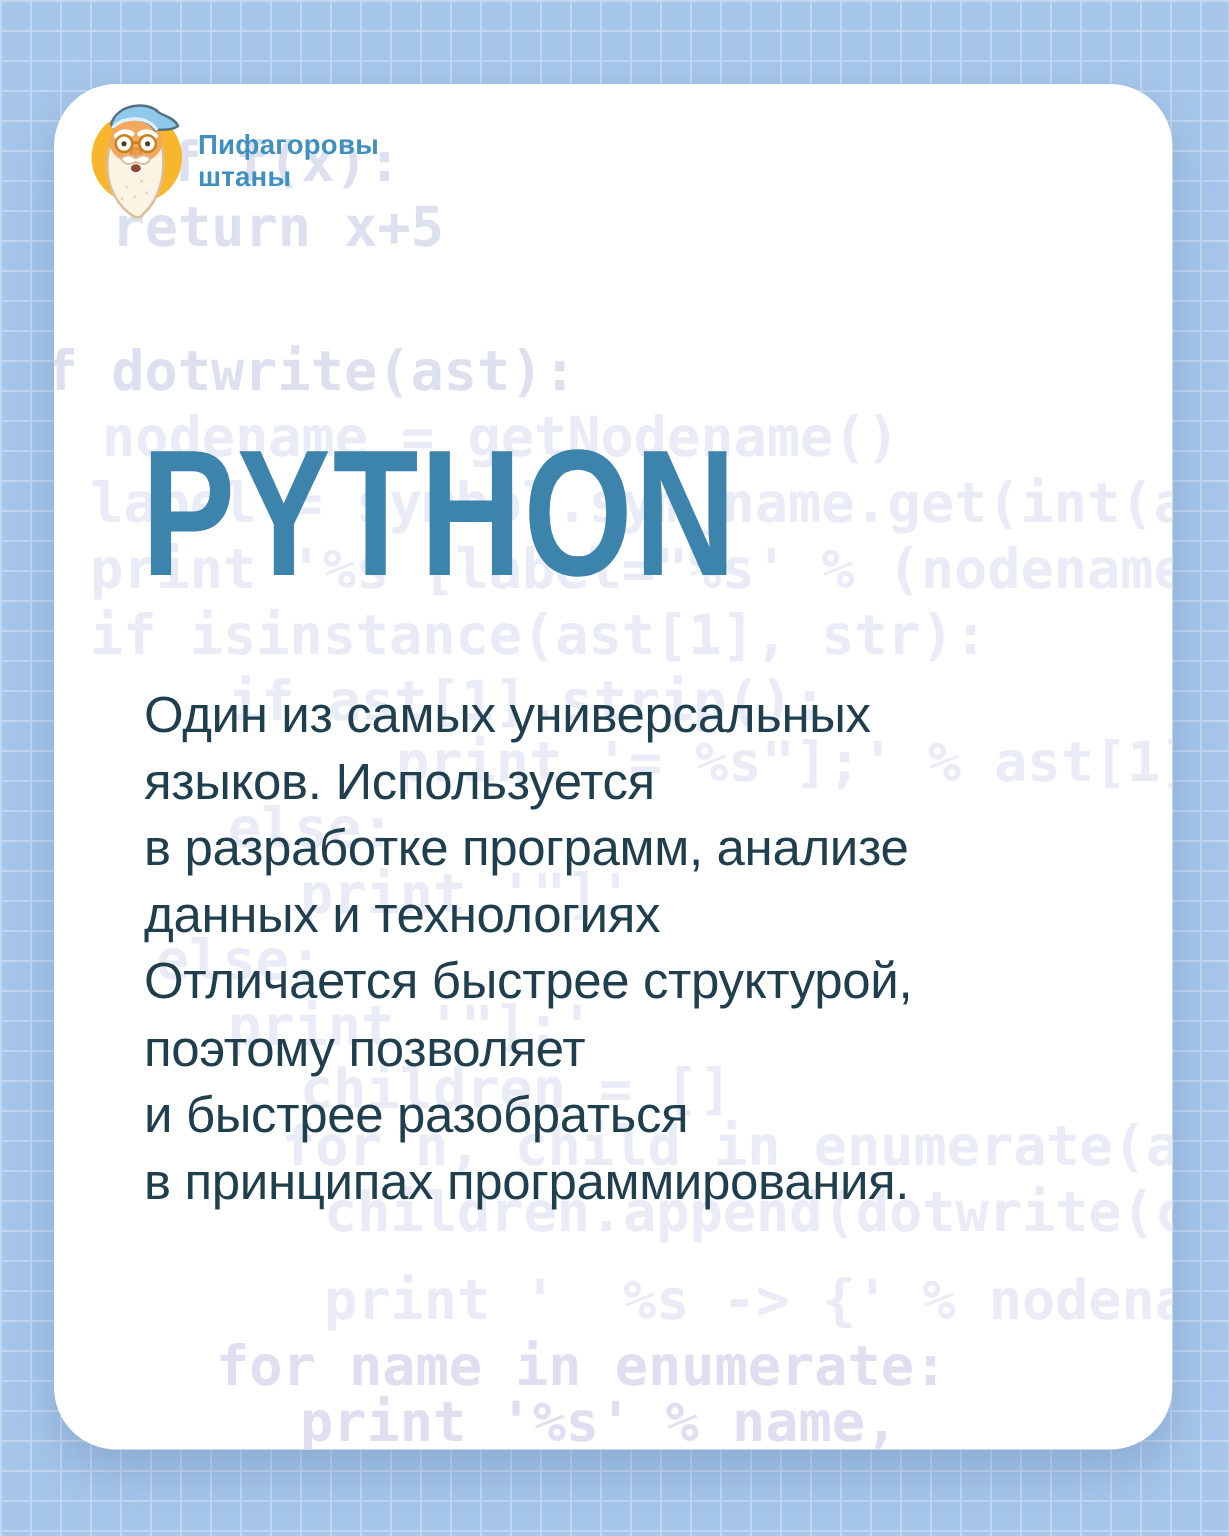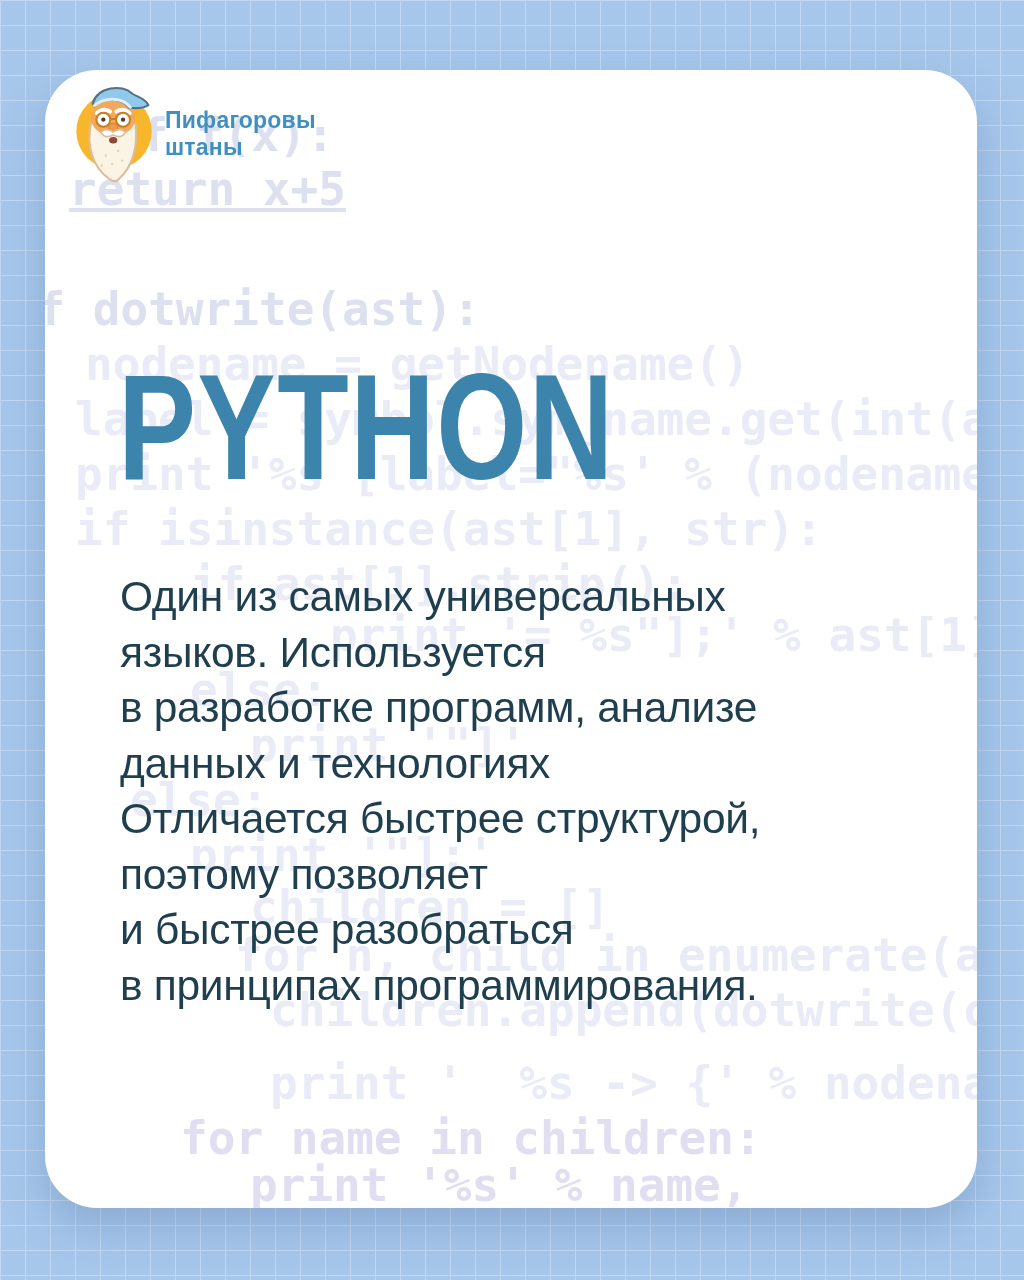--- a/index.html
+++ b/index.html
@@ -82,37 +82,37 @@
     white-space: nowrap;
   }
 </style>
 </head>
 <body>
 
 <div class="card">
 
   <div class="code-layer">
       <div class="code-line tone-a" style="left: 40px; top: 38px;">def f(x):</div>
-      <div class="code-line tone-a" style="left: 24px; top: 92px; text-decoration: underline;">return x+5</div>
+      <div class="code-line tone-a" style="left: 48px; top: 92px;">return x+5</div>
       <div class="code-line tone-a" style="left: -63px; top: 212px;">def dotwrite(ast):</div>
       <div class="code-line tone-b" style="left: 40px; top: 267px;">nodename = getNodename()</div>
       <div class="code-line tone-b" style="left: 30px; top: 322px;">label = symbol.sym_name.get(int(ast</div>
       <div class="code-line tone-b" style="left: 30px; top: 377px;">print '%s [label="%s' % (nodename,</div>
       <div class="code-line tone-b" style="left: 30px; top: 432px;">if isinstance(ast[1], str):</div>
       <div class="code-line tone-b" style="left: 145px; top: 487px;">if ast[1].strip():</div>
       <div class="code-line tone-b" style="left: 285px; top: 538px;">print '= %s"];' % ast[1]</div>
       <div class="code-line tone-b" style="left: 145px; top: 593px;">else:</div>
       <div class="code-line tone-b" style="left: 205px; top: 648px;">print '"]'</div>
       <div class="code-line tone-b" style="left: 85px; top: 703px;">else:</div>
       <div class="code-line tone-b" style="left: 145px; top: 758px;">print '"];'</div>
       <div class="code-line tone-b" style="left: 205px; top: 810px;">children = []</div>
       <div class="code-line tone-b" style="left: 190px; top: 858px;">for n, child in enumerate(ast[1:]):</div>
       <div class="code-line tone-b" style="left: 225px; top: 913px;">children.append(dotwrite(child))</div>
       <div class="code-line tone-b" style="left: 225px; top: 986px;">print '  %s -&gt; {' % nodename,</div>
-      <div class="code-line tone-p" style="left: 135px; top: 1041px;">for name in children:</div>
+      <div class="code-line tone-p" style="left: 135px; top: 1041px;">for name in enumerate:</div>
       <div class="code-line tone-p" style="left: 205px; top: 1088px;">print '%s' % name,</div>
     </div>
 
   <div class="brand">
     <svg width="82" height="105" viewBox="0 0 100 128" aria-hidden="true">
       <circle cx="50" cy="60" r="46" fill="#F8B62D"></circle>
       <path d="M22 50 C16 78 24 104 44 118 C50 122 54 122 57 117 C72 104 80 78 76 50 Z" fill="#FBF4E4" stroke="#D9BE9B" stroke-width="2.5"></path>
       <ellipse cx="49" cy="44" rx="27" ry="22" fill="#F2A85D"></ellipse>
       <path d="M24 26 C30 6 60 2 72 14 C80 19 88 20 92 28 C84 34 75 31 69 32 C59 18 36 18 26 30 Z" fill="#8FC9EC" stroke="#55707E" stroke-width="2.5" stroke-linejoin="round"></path>
       <path d="M26 29 C38 18 60 18 70 31" fill="none" stroke="#DCEFFA" stroke-width="3.5" stroke-linecap="round"></path>

